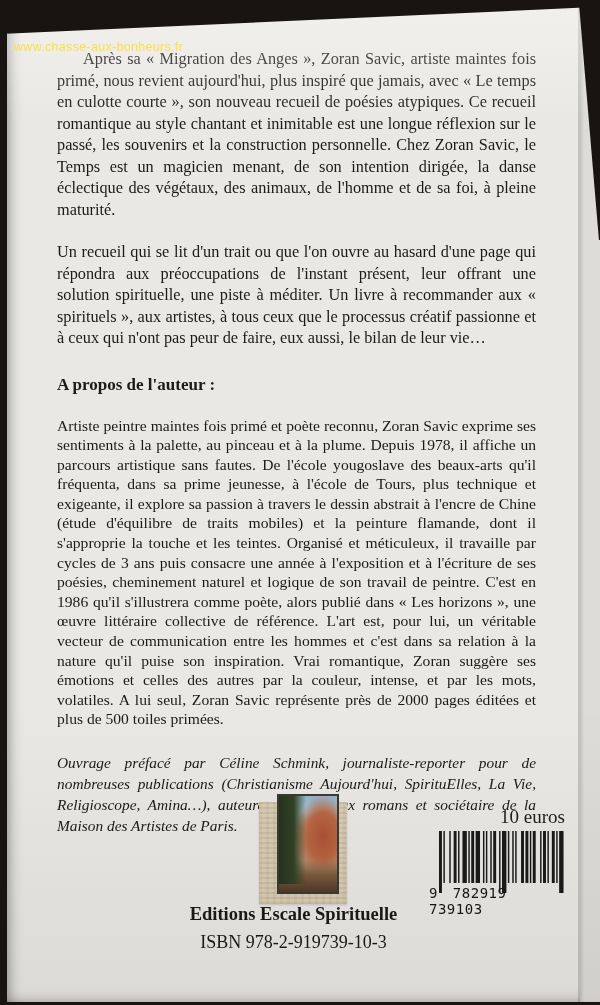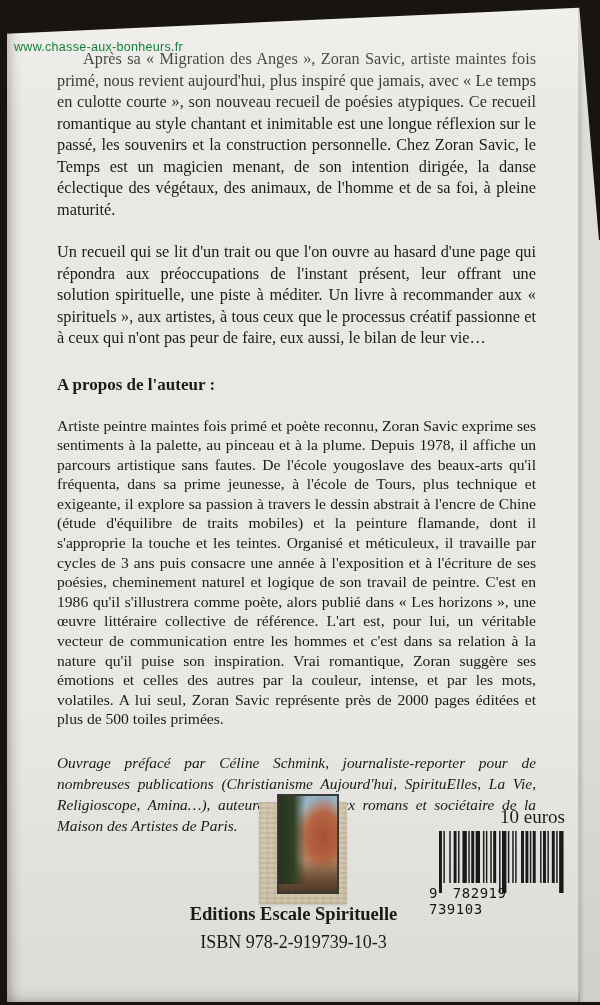--- a/index.html
+++ b/index.html
@@ -13,21 +13,21 @@
   
   .frame-top{position:absolute;top:0;left:0;width:100%;height:34px;background:#171412;
              clip-path:polygon(0 0,100% 0,100% 20%,0 100%);z-index:5;}
   .frame-right-wedge{position:absolute;top:0;right:0;width:26px;height:240px;background:#171412;
              clip-path:polygon(18% 0,100% 0,100% 100%,96% 100%);z-index:5;}
   .page-edge{position:absolute;top:0;right:0;width:20px;height:100%;background:#dddcd8;
              box-shadow:inset 2px 0 3px rgba(0,0,0,.12);}
   .crease{position:absolute;top:0;right:20px;width:2px;height:100%;background:rgba(110,108,102,.30);}
   
   .watermark{position:absolute;left:14px;top:40px;font-family:"Liberation Sans","DejaVu Sans",sans-serif;
-             font-size:12.5px;color:#15803d;letter-spacing:.3px;z-index:6;}
+             font-size:12.5px;color:#fde047;letter-spacing:.3px;z-index:6;}
   
   .content{position:absolute;left:50px;right:64px;top:42px;color:#1c1a18;}
   .p-top{font-size:16.3px;line-height:21.5px;text-align:justify;margin:0 0 21px 0;}
   .indent{text-indent:26px;}
   .heading{font-size:17px;font-weight:bold;margin:26px 0 21px 0;}
   .bio{font-size:15.6px;line-height:19.6px;text-align:justify;margin:0;}
   .preface{font-size:15.4px;line-height:21px;text-align:justify;font-style:italic;margin:23px 0 0 0;}
   
   .painting{position:absolute;left:252px;top:788px;width:96px;height:114px;}
   .mount{position:absolute;left:0;top:8px;width:88px;height:102px;background:#d8cdb4;

